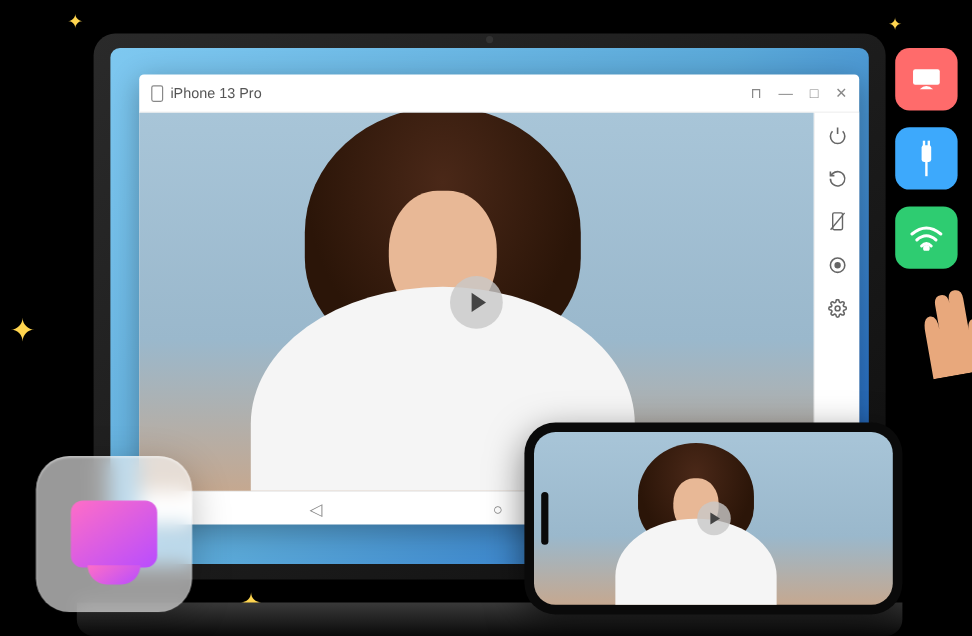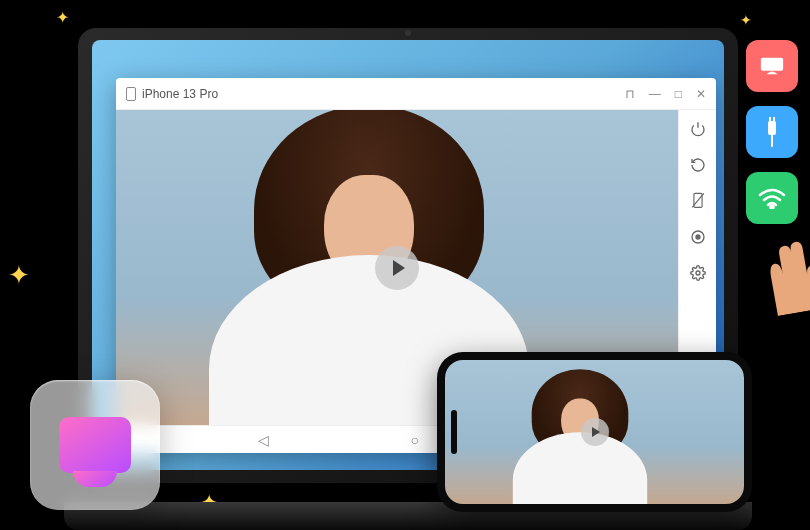--- a/index.html
+++ b/index.html
@@ -49,21 +49,21 @@
   position: absolute;
   left: 64px; bottom: 0;
   width: 688px; height: 28px;
   background: linear-gradient(180deg, #3a3a3a, #0a0a0a);
   border-radius: 0 0 14px 14px;
 }
 
 
 .app-window {
   position: absolute;
-  left: 24px; top: 38px;
+  left: 24px; top: 22px;
   width: 600px; height: 375px;
   background: #fff;
   border-radius: 4px;
   box-shadow: 0 6px 24px rgba(0,0,0,0.3);
   display: flex;
   flex-direction: column;
 }
 .titlebar {
   height: 32px;
   display: flex;

